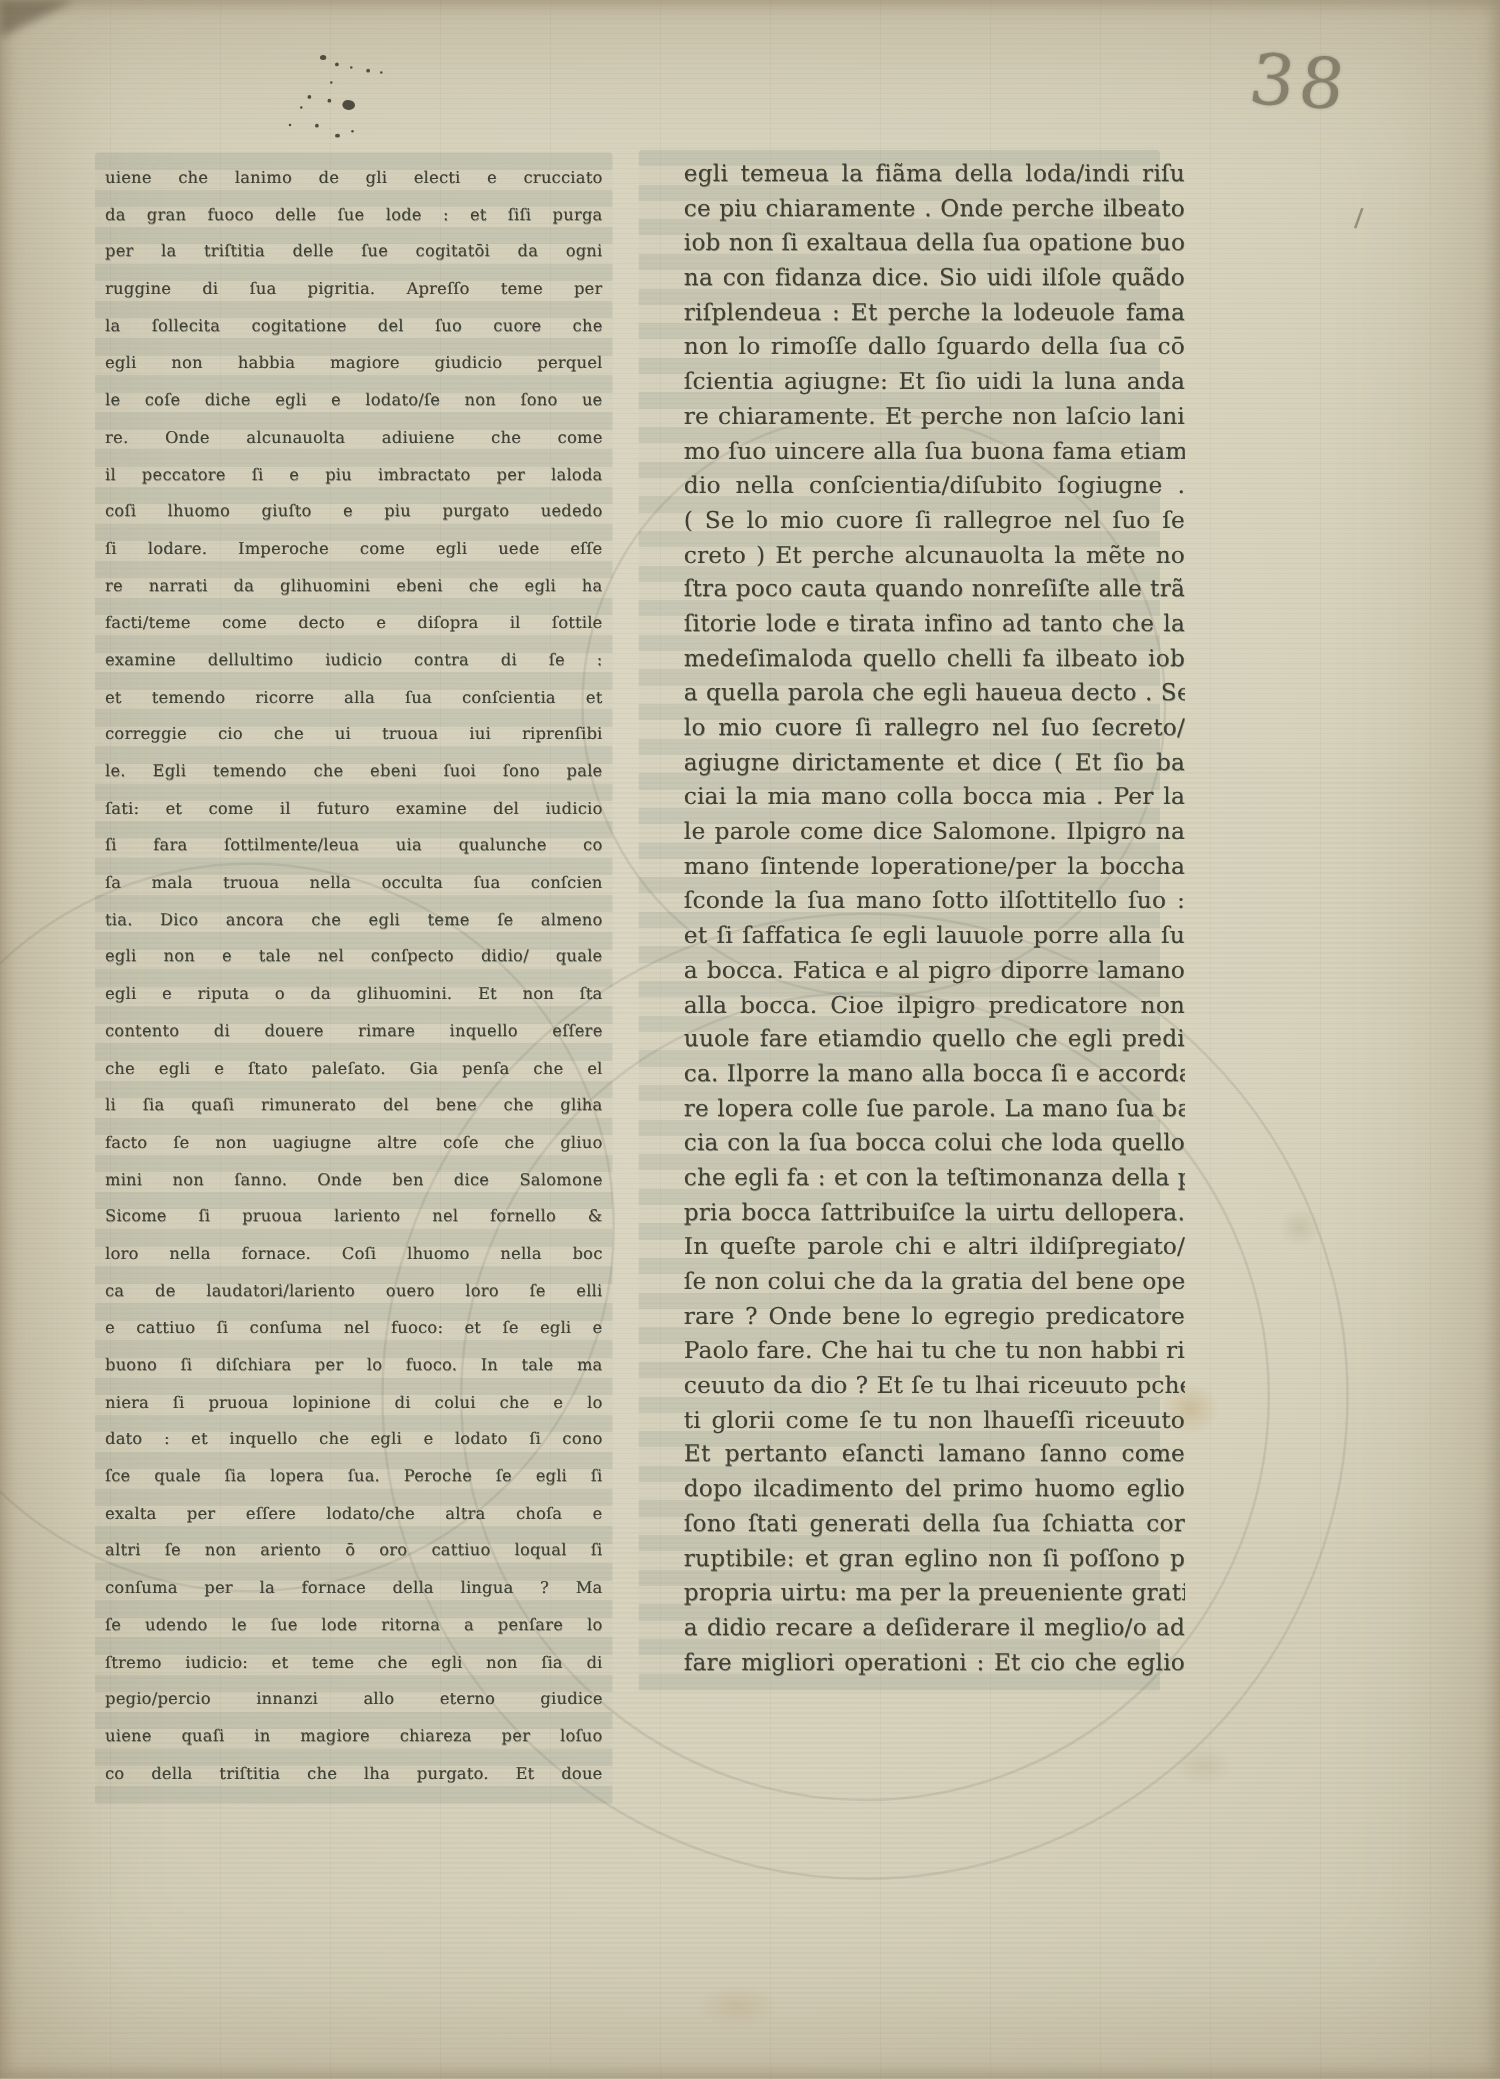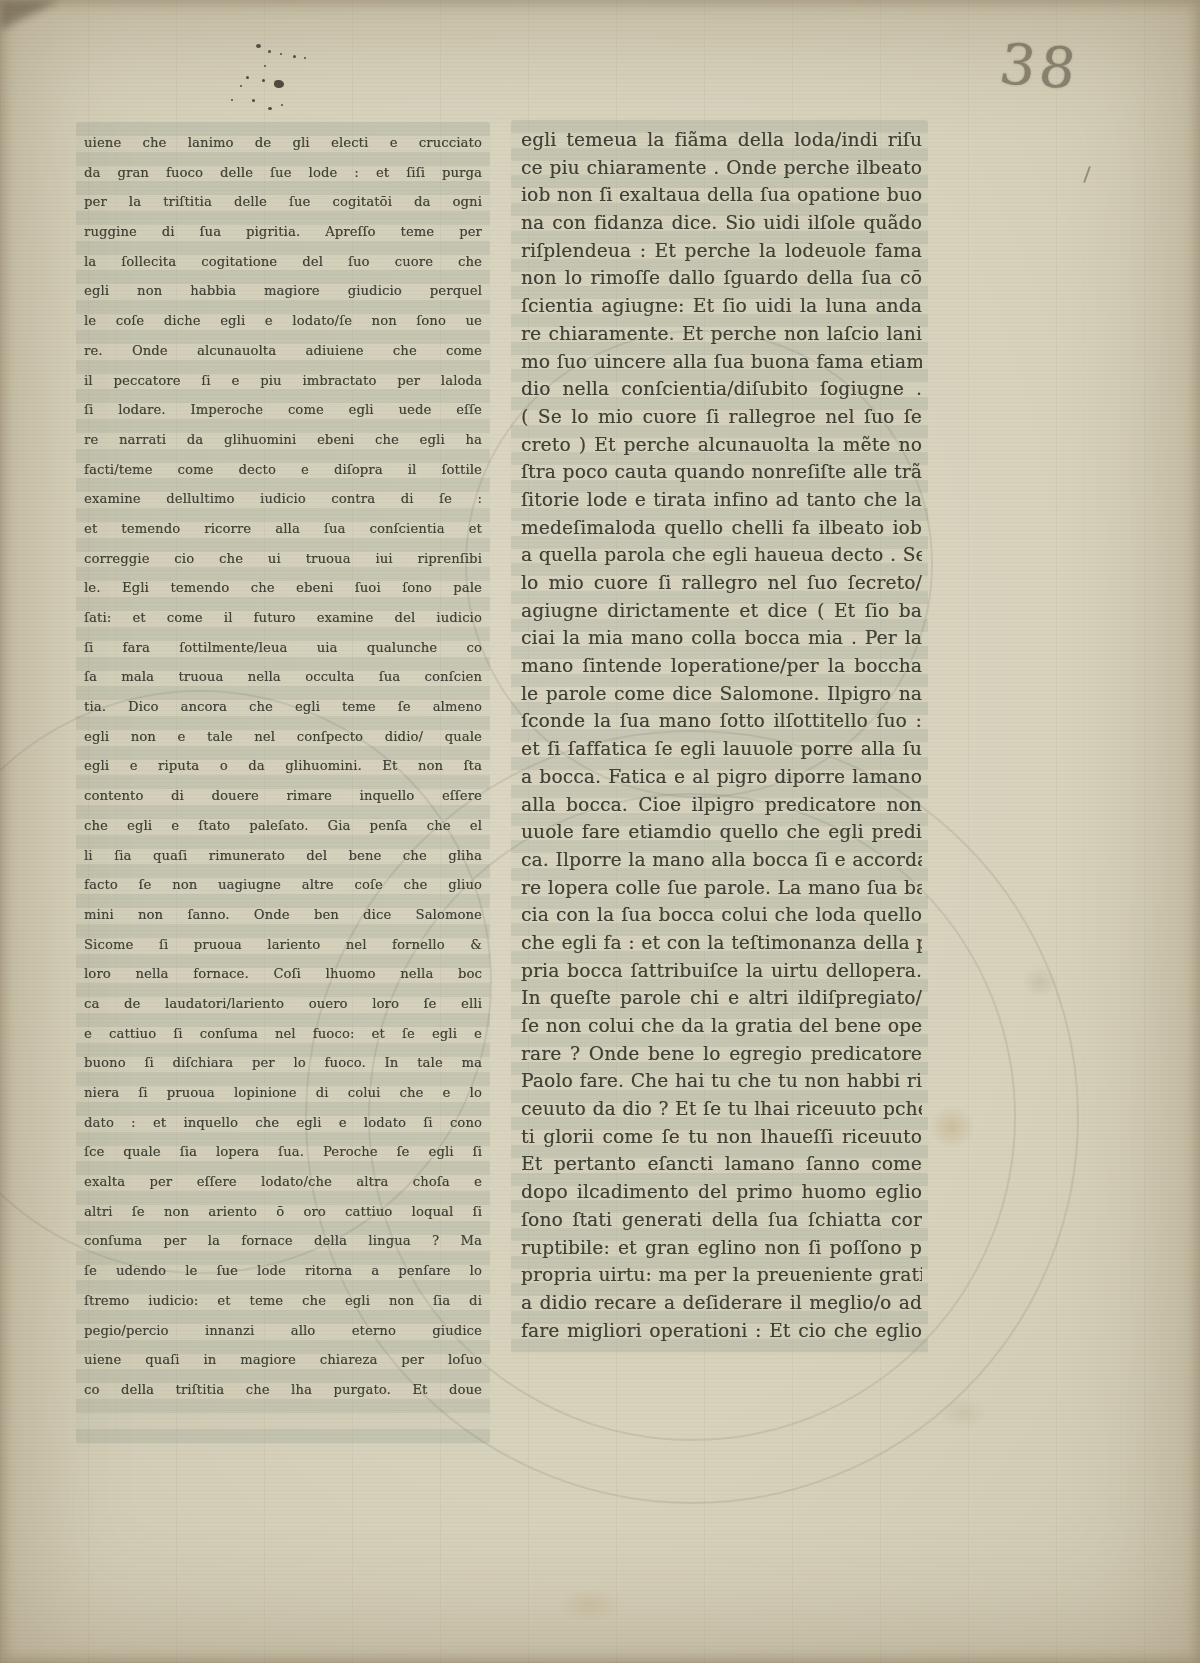--- a/index.html
+++ b/index.html
@@ -63,21 +63,21 @@
     text-shadow: 0.4px 0.4px 0.5px rgba(55,55,45,0.45);
   }
   .column .line {
     white-space: nowrap;
     text-align: justify;
     text-align-last: justify;
     overflow: hidden;
   }
   .col-left  { left: 84px;  top: 128px; width: 398px; font-size: 13px; }
   .col-left .line  { height: 29.7px; line-height: 29.7px; }
-  .col-right { left: 521px; top: 126px; width: 401px; font-size: 18.5px; }
+  .col-right { left: 547px; top: 126px; width: 401px; font-size: 18.5px; }
   .col-right .line { height: 27.7px; line-height: 27.7px; }
   
   .folio {
     position: absolute; left: 1000px; top: 34px; z-index: 4;
     font-size: 56px; color: #87826f;
     transform: rotate(4deg) skewX(-4deg);
     text-shadow: 0 0 2px rgba(125,120,104,0.65);
     letter-spacing: 4px;
   }
   
@@ -141,20 +141,21 @@
   <div class="column col-left">
       <div class="line">uiene che lanimo de gli electi e crucciato</div>
       <div class="line">da gran fuoco delle ſue lode : et ſiſi purga</div>
       <div class="line">per la triſtitia delle ſue cogitatōi da ogni</div>
       <div class="line">ruggine di ſua pigritia. Apreſſo teme per</div>
       <div class="line">la ſollecita cogitatione del ſuo cuore che</div>
       <div class="line">egli non habbia magiore giudicio perquel</div>
       <div class="line">le coſe diche egli e lodato/ſe non ſono ue</div>
       <div class="line">re. Onde alcunauolta adiuiene che come</div>
       <div class="line">il peccatore ſi e piu imbractato per laloda</div>
+      <div class="line">coſi lhuomo giuſto e piu purgato uededo</div>
       <div class="line">ſi lodare. Imperoche come egli uede eſſe</div>
       <div class="line">re narrati da glihuomini ebeni che egli ha</div>
       <div class="line">facti/teme come decto e diſopra il ſottile</div>
       <div class="line">examine dellultimo iudicio contra di ſe :</div>
       <div class="line">et temendo ricorre alla ſua conſcientia et</div>
       <div class="line">correggie cio che ui truoua iui riprenſibi</div>
       <div class="line">le. Egli temendo che ebeni ſuoi ſono pale</div>
       <div class="line">ſati: et come il futuro examine del iudicio</div>
       <div class="line">ſi fara ſottilmente/leua uia qualunche co</div>
       <div class="line">ſa mala truoua nella occulta ſua conſcien</div>
@@ -196,22 +197,22 @@
       <div class="line">dio nella conſcientia/diſubito ſogiugne .</div>
       <div class="line">( Se lo mio cuore ſi rallegroe nel ſuo ſe</div>
       <div class="line">creto ) Et perche alcunauolta la mẽte no</div>
       <div class="line">ſtra poco cauta quando nonreſiſte alle trã</div>
       <div class="line">ſitorie lode e tirata infino ad tanto che la</div>
       <div class="line">medeſimaloda quello chelli fa ilbeato iob</div>
       <div class="line">a quella parola che egli haueua decto . Se</div>
       <div class="line">lo mio cuore ſi rallegro nel ſuo ſecreto/</div>
       <div class="line">agiugne dirictamente et dice ( Et ſio ba</div>
       <div class="line">ciai la mia mano colla bocca mia . Per la</div>
+      <div class="line">le parole come dice Salomone. Ilpigro na</div>
       <div class="line">mano ſintende loperatione/per la boccha</div>
-      <div class="line">le parole come dice Salomone. Ilpigro na</div>
       <div class="line">ſconde la ſua mano ſotto ilſottitello ſuo :</div>
       <div class="line">et ſi ſaffatica ſe egli lauuole porre alla ſu</div>
       <div class="line">a bocca. Fatica e al pigro diporre lamano</div>
       <div class="line">alla bocca. Cioe ilpigro predicatore non</div>
       <div class="line">uuole fare etiamdio quello che egli predi</div>
       <div class="line">ca. Ilporre la mano alla bocca ſi e accorda</div>
       <div class="line">re lopera colle ſue parole. La mano ſua ba</div>
       <div class="line">cia con la ſua bocca colui che loda quello</div>
       <div class="line">che egli fa : et con la teſtimonanza della p</div>
       <div class="line">pria bocca ſattribuiſce la uirtu dellopera.</div>

